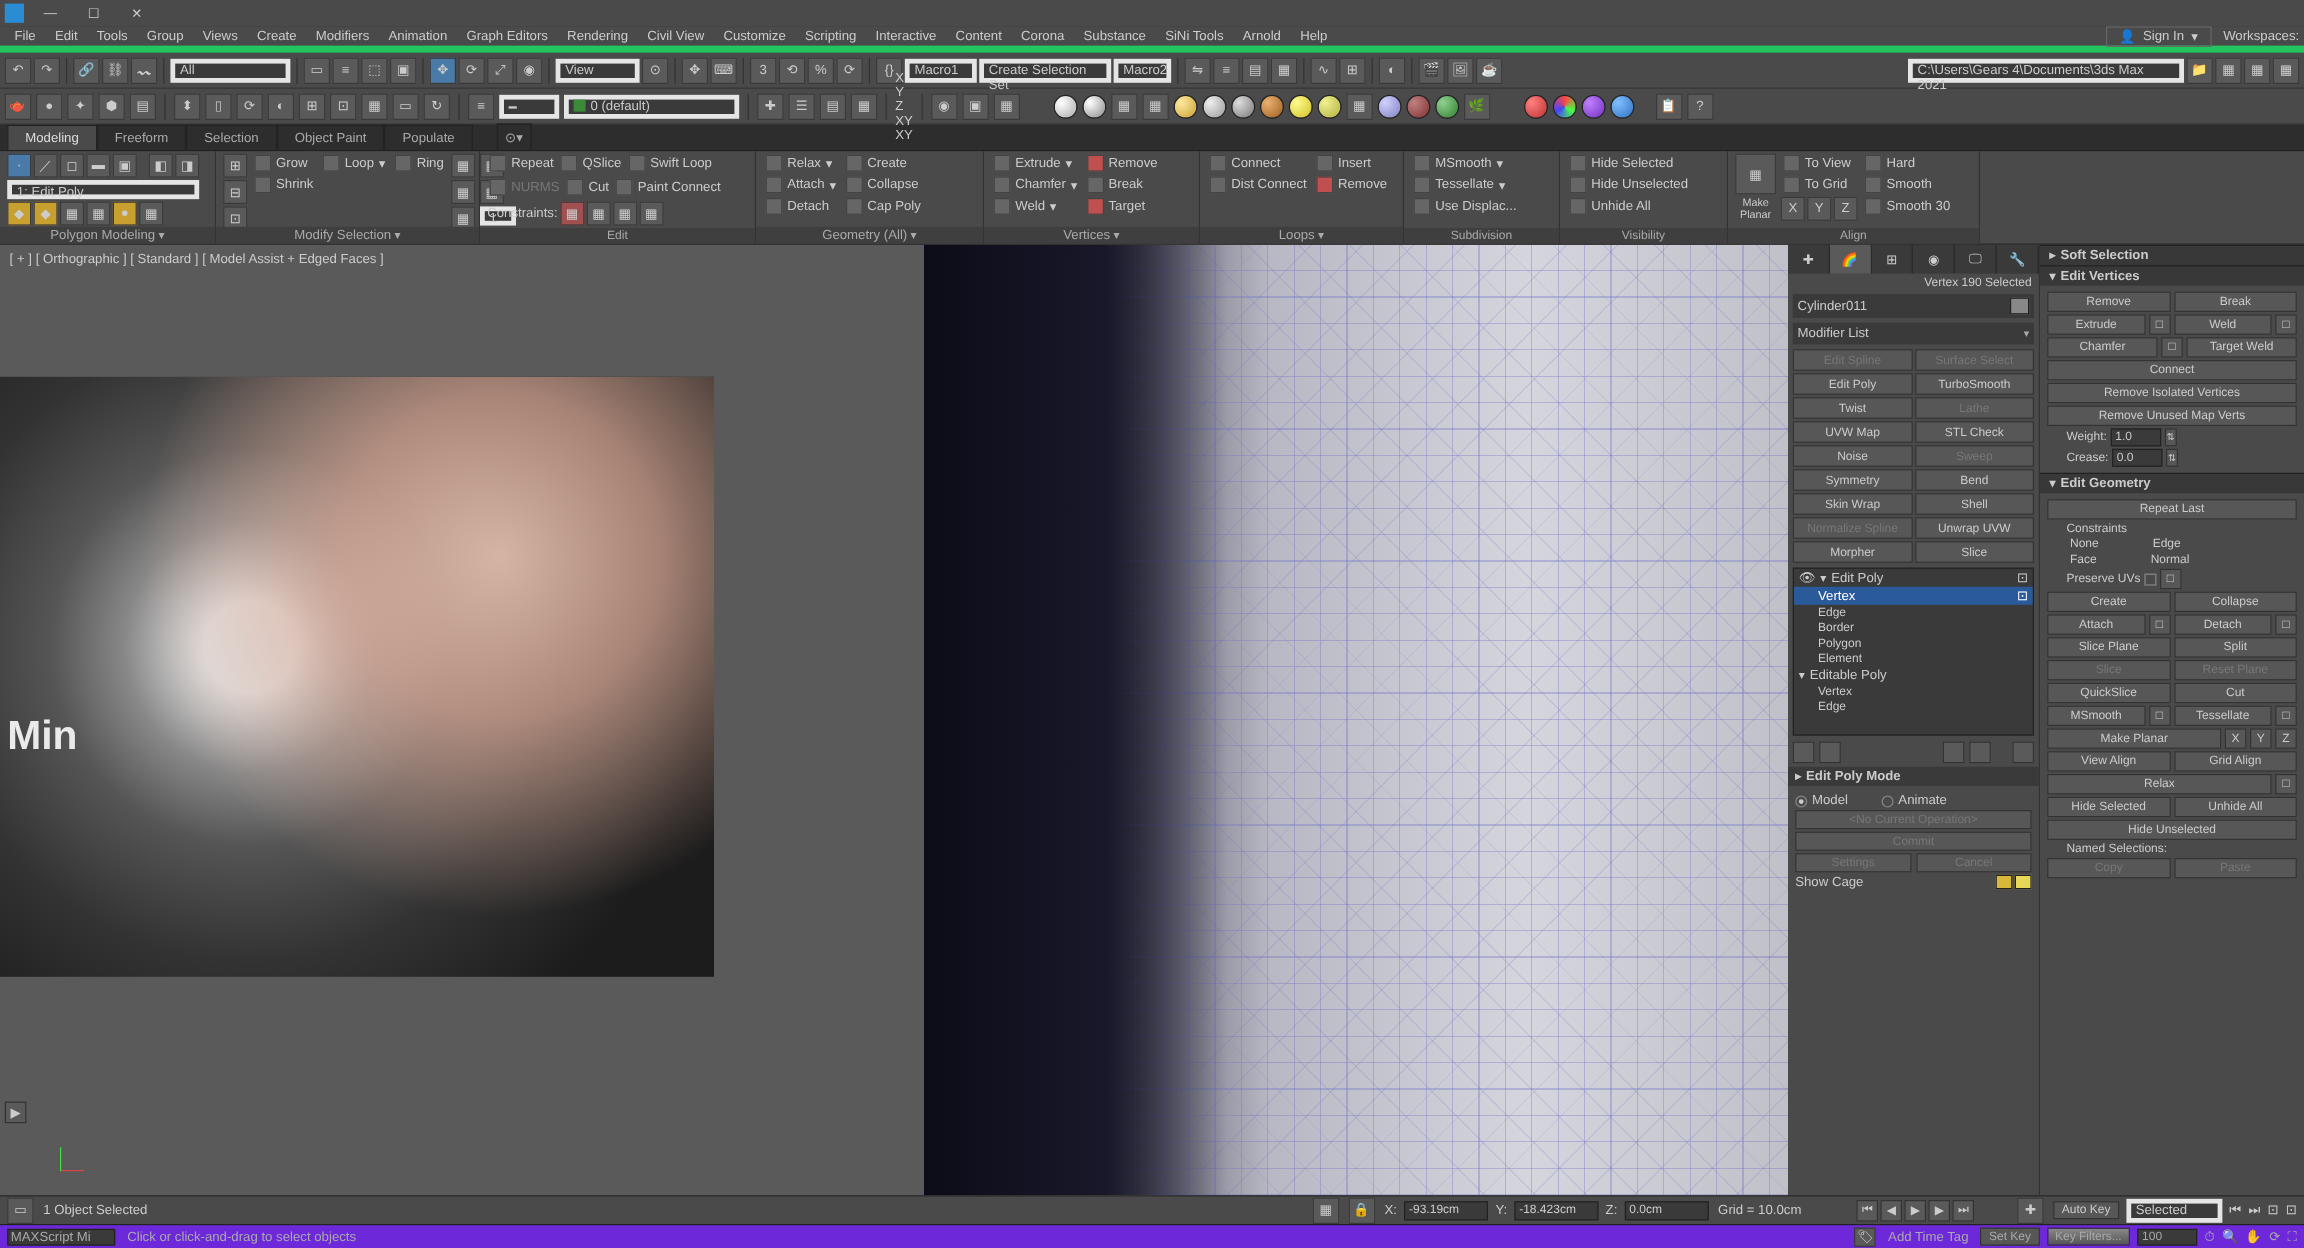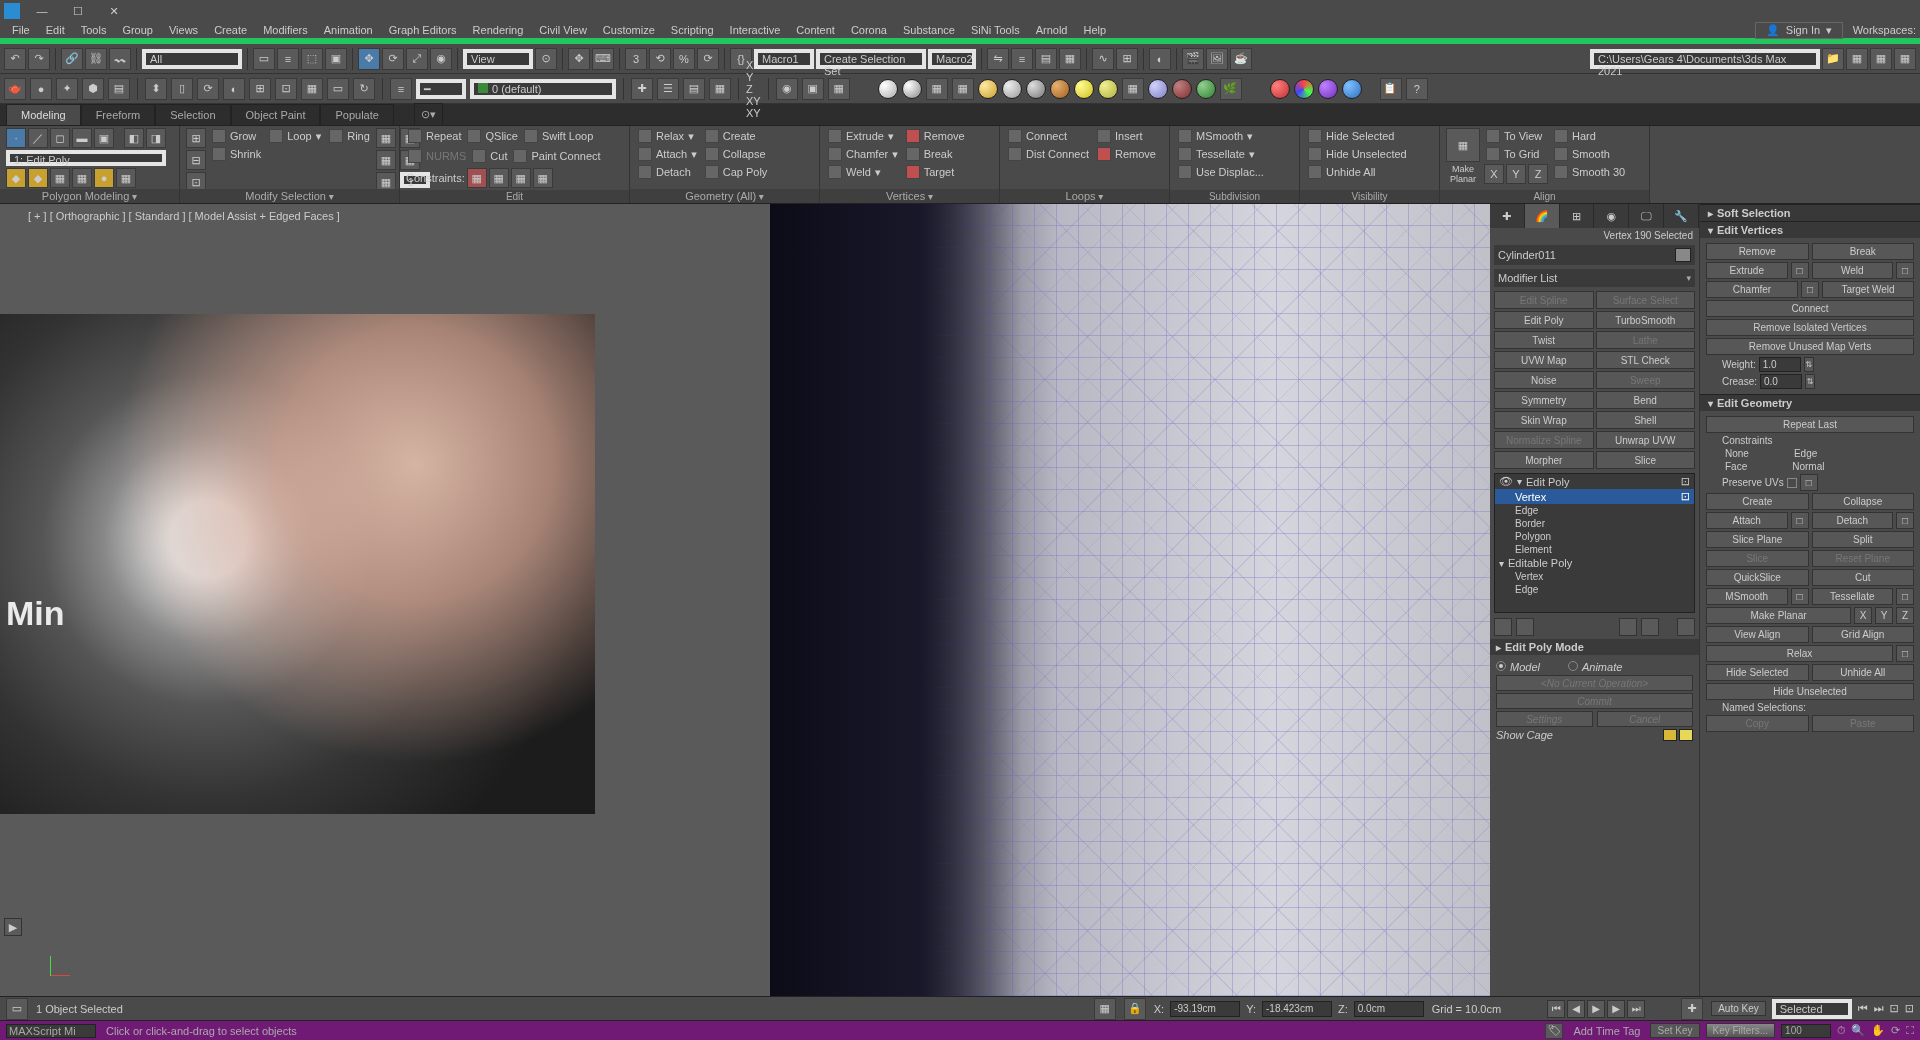--- a/index.html
+++ b/index.html
@@ -42,21 +42,21 @@
 .rcol { display: flex; flex-direction: column; gap: 2px; }
 .rbtn { height: 16px; display: flex; align-items: center; gap: 4px; color: #ccc; padding: 0 2px; }
 .rbtn .ricon { width: 14px; height: 14px; background: #666; border: 1px solid #444; flex-shrink: 0; }
 .rbtn-sm { width: 20px; height: 20px; background: #5a5a5a; border: 1px solid #3a3a3a; display: inline-flex; align-items: center; justify-content: center; }
 .rbtn-sm.active { background: #4a7aa8; }
 .rrow { display: flex; gap: 2px; align-items: center; }
 
 
 .main { display: flex; height: calc(1040px - 22px - 22px - 30px - 30px - 22px - 78px - 24px - 20px); }
 .viewport { flex: 1; background: #5a5a5a; position: relative; overflow: hidden; }
-.vp-label { position: absolute; top: 6px; left: 8px; color: #ccc; font-size: 11px; z-index: 5; margin-left: 20px; }
+.vp-label { position: absolute; top: 6px; left: 8px; color: #ccc; font-size: 11px; z-index: 5; }
 .vp-ref { position: absolute; top: 110px; left: 0; width: 595px; height: 500px; background: radial-gradient(circle at 35% 45%, #e0e0e0 8%, #888 22%, #555 35%, #333 55%, #1c1c1c 80%); z-index: 4; overflow:hidden;}
 .vp-ref::after{content:"";position:absolute;inset:0;background:radial-gradient(circle at 70% 30%, rgba(240,200,180,0.85) 0%, rgba(220,170,150,0.7) 25%, transparent 55%);}
 .vp-ref .min{position:absolute;left:6px;top:280px;color:#eaeaea;font-size:34px;font-weight:600}
 .mesh { position: absolute; left: 770px; top: 0; right: 0; bottom: 0; background: linear-gradient(90deg, #1a1a2a 0%, #2a2a3a 15%, #b8b8c4 40%, #d5d5dd 70%, #c0c0c8 100%); }
 .mesh::before{content:"";position:absolute;inset:0;background-image:repeating-linear-gradient(0deg,rgba(110,110,200,0.35) 0 1px,transparent 1px 22px),repeating-linear-gradient(90deg,rgba(110,110,200,0.35) 0 1px,transparent 1px 22px),repeating-linear-gradient(45deg,rgba(110,110,200,0.18) 0 1px,transparent 1px 30px),repeating-linear-gradient(-45deg,rgba(110,110,200,0.18) 0 1px,transparent 1px 30px);}
 .mesh .darkpart{position:absolute;left:0;top:0;width:35%;height:100%;background:linear-gradient(90deg,#0c0c18 0%,#18182a 60%,transparent 100%);}
 .vp-axis { position: absolute; left: 50px; bottom: 20px; width: 30px; height: 30px; z-index:5;}
 .vp-axis .xr { position: absolute; width: 20px; height: 1px; background: #d44; bottom: 0; left: 0; }
 .vp-axis .yg { position: absolute; width: 1px; height: 20px; background: #4d4; bottom: 0; left: 0; }
 .vp-playbtn{position:absolute;left:4px;bottom:60px;width:18px;height:18px;background:#5a5a5a;border:1px solid #333;display:flex;align-items:center;justify-content:center;z-index:5}
@@ -76,21 +76,21 @@
 .modbtns .mb { height: 18px; background: #575757; border: 1px solid #333; display: flex; align-items: center; justify-content: center; color: #ccc; font-size: 10px; }
 .modbtns .mb.disabled { color: #777; }
 .stack { margin: 2px 4px; background: #3a3a3a; border: 1px solid #222; height: 140px; overflow: hidden; position: relative; }
 .stack .srow { padding: 1px 4px; display: flex; align-items: center; gap: 4px; font-size: 10px; }
 .stack .srow.sel { background: #2a5a9a; color: #fff; }
 .stack .indent1 { padding-left: 20px; }
 .stack-tools { display: flex; gap: 4px; padding: 3px 4px; }
 .stack-tools .st { width: 18px; height: 18px; background: #5a5a5a; border: 1px solid #333; }
 .rollout-hdr { background: #3a3a3a; padding: 2px 6px; font-weight: bold; font-size: 10px; display:flex;align-items:center;gap:4px;}
 .rollout-body { padding: 4px 6px; }
-.rb-row { display: flex; align-items: flex-start; gap: 4px; margin: 2px 0; font-style: italic; }
+.rb-row { display: flex; align-items: flex-end; gap: 4px; margin: 2px 0; }
 .rb-row .radio { width: 10px; height: 10px; border-radius: 50%; border: 1px solid #888; }
 .rb-row .radio.on::after{content:"";display:block;width:4px;height:4px;background:#ccc;border-radius:50%;margin:2px}
 .rb-btn { flex:1; height: 16px; background: #575757; border: 1px solid #333; display: flex; align-items: center; justify-content: center; font-size: 10px; }
 .rb-btn.disabled { color: #777; }
 .showcage-sw{display:flex;gap:2px;margin-left:auto}
 .showcage-sw .s{width:14px;height:12px;border:1px solid #222}
 
 
 .rollcol { width: 220px; display: flex; flex-direction: column; overflow: hidden; }
 .rc-hdr { background: #383838; padding: 2px 8px; font-weight: bold; font-size: 10px; display:flex;align-items:center;gap:4px;border-top:1px solid #222;}
@@ -105,21 +105,21 @@
 .rc-row .cb{width:10px;height:10px;border:1px solid #888}
 
 
 .timeslider { height: 24px; background: #4a4a4a; border-top: 1px solid #222; display: flex; align-items: center; padding: 0 6px; gap: 8px; }
 .timeslider .left{display:flex;align-items:center;gap:8px}
 .timeslider .mid{flex:1}
 .timeslider .coords{display:flex;gap:6px;align-items:center}
 .timeslider .coords .cv{background:#3a3a3a;border:1px solid #222;width:70px;height:16px;padding:0 3px;display:flex;align-items:center;font-size:10px}
 .playback{display:flex;gap:2px}
 .playback .pb{width:18px;height:18px;background:#5a5a5a;border:1px solid #333;display:flex;align-items:center;justify-content:center;font-size:10px}
-.statusbar { height: 20px; background: #701a75; border-top: 1px solid #222; display: flex; align-items: center; padding: 0 6px; gap: 10px; font-size: 10px; color: #aaa; }
+.statusbar { height: 20px; background: #6d28d9; border-top: 1px solid #222; display: flex; align-items: center; padding: 0 6px; gap: 10px; font-size: 10px; color: #aaa; }
 .statusbar .mx{width:90px;height:14px;background:#3a3a3a;border:1px solid #222;padding:0 2px;display:flex;align-items:center}
 .keystuff{display:flex;gap:6px;align-items:center;margin-left:auto}
 .keystuff .kb{height:15px;background:#575757;border:1px solid #333;padding:0 6px;display:flex;align-items:center;font-size:10px}
 .keystuff .ki{width:50px;height:14px;background:#3a3a3a;border:1px solid #222;padding:0 3px;display:flex;align-items:center;font-size:10px}
 </style>
 </head>
 <body>
 
 <div class="titlebar">
   <div class="icon"></div>

